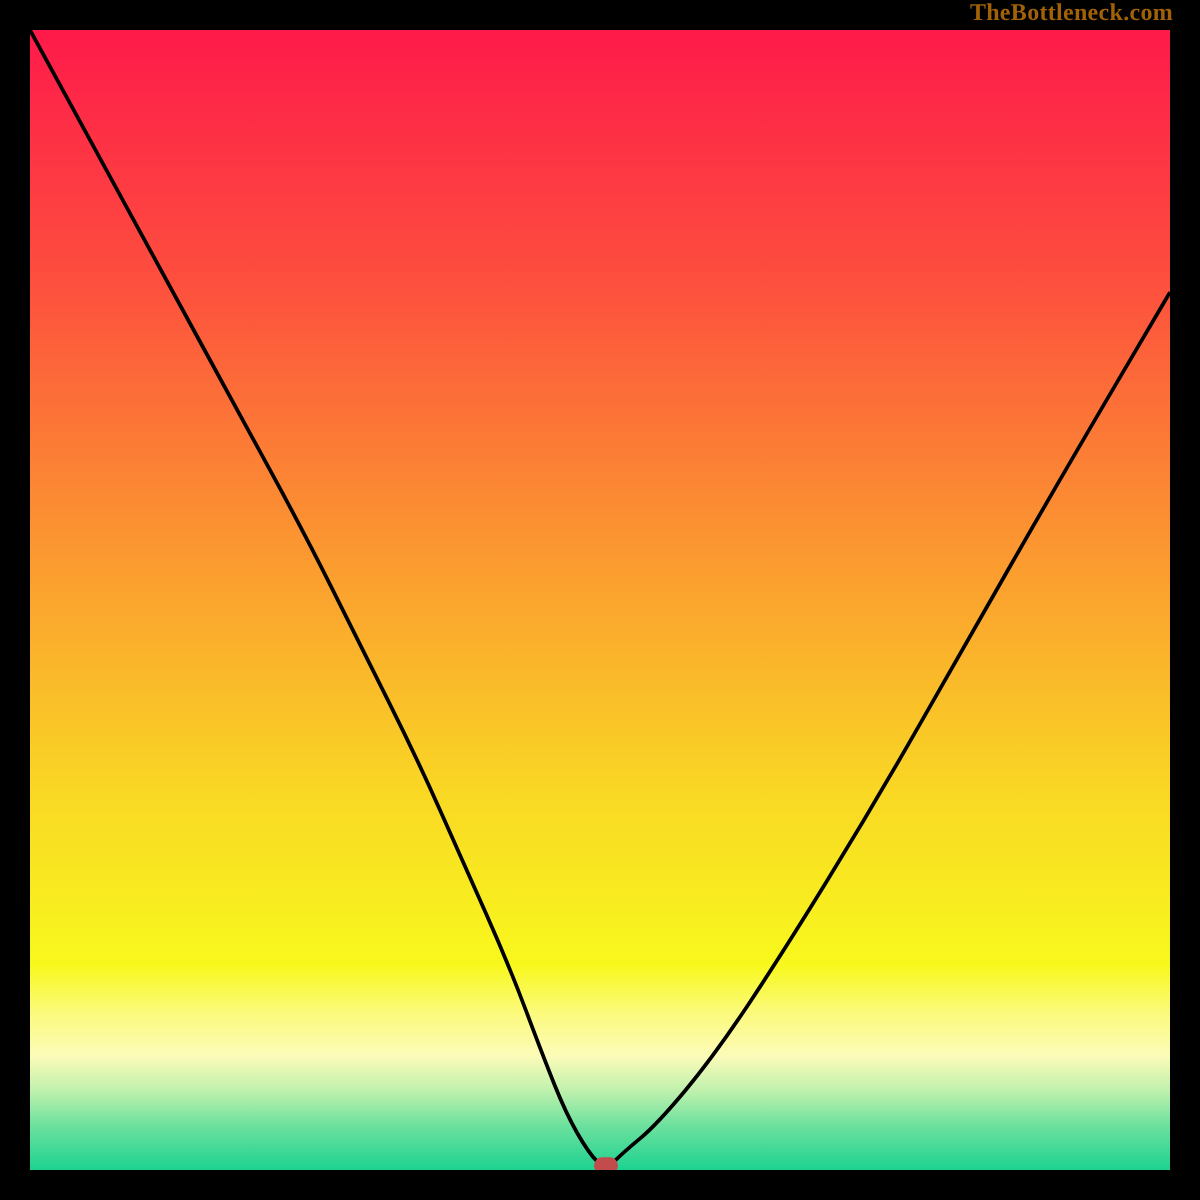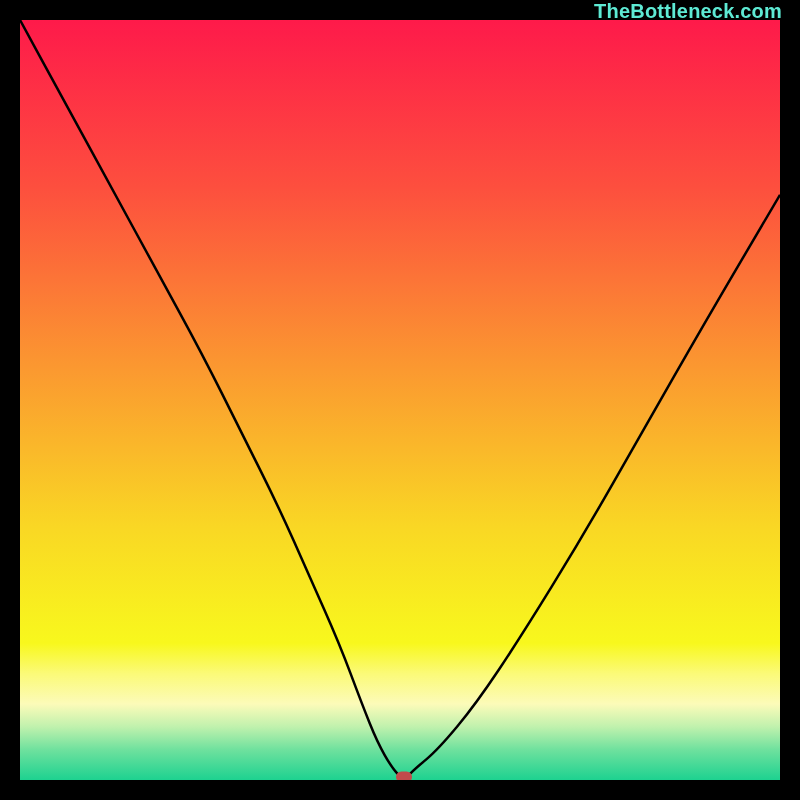--- a/index.html
+++ b/index.html
@@ -44,24 +44,24 @@
     position: absolute;
     width: 16px;
     height: 11px;
     border-radius: 6px;
     transform: translate(-50%, -50%);
   }
   .watermark {
     position: absolute;
     top: 0;
     right: 18px;
-    font-family: Liberation Sans, sans-serif;
-    font-size: 20px;
+    font-family: Liberation Serif, serif;
+    font-size: 16px;
     font-weight: 600;
-    color: #5eead4;
+    color: #a16207;
     letter-spacing: 0.2px;
   }
 </style>
 </head>
 <body>
 
 <div class="frame">
   <div class="watermark">TheBottleneck.com</div>
 
   <div class="plot">

